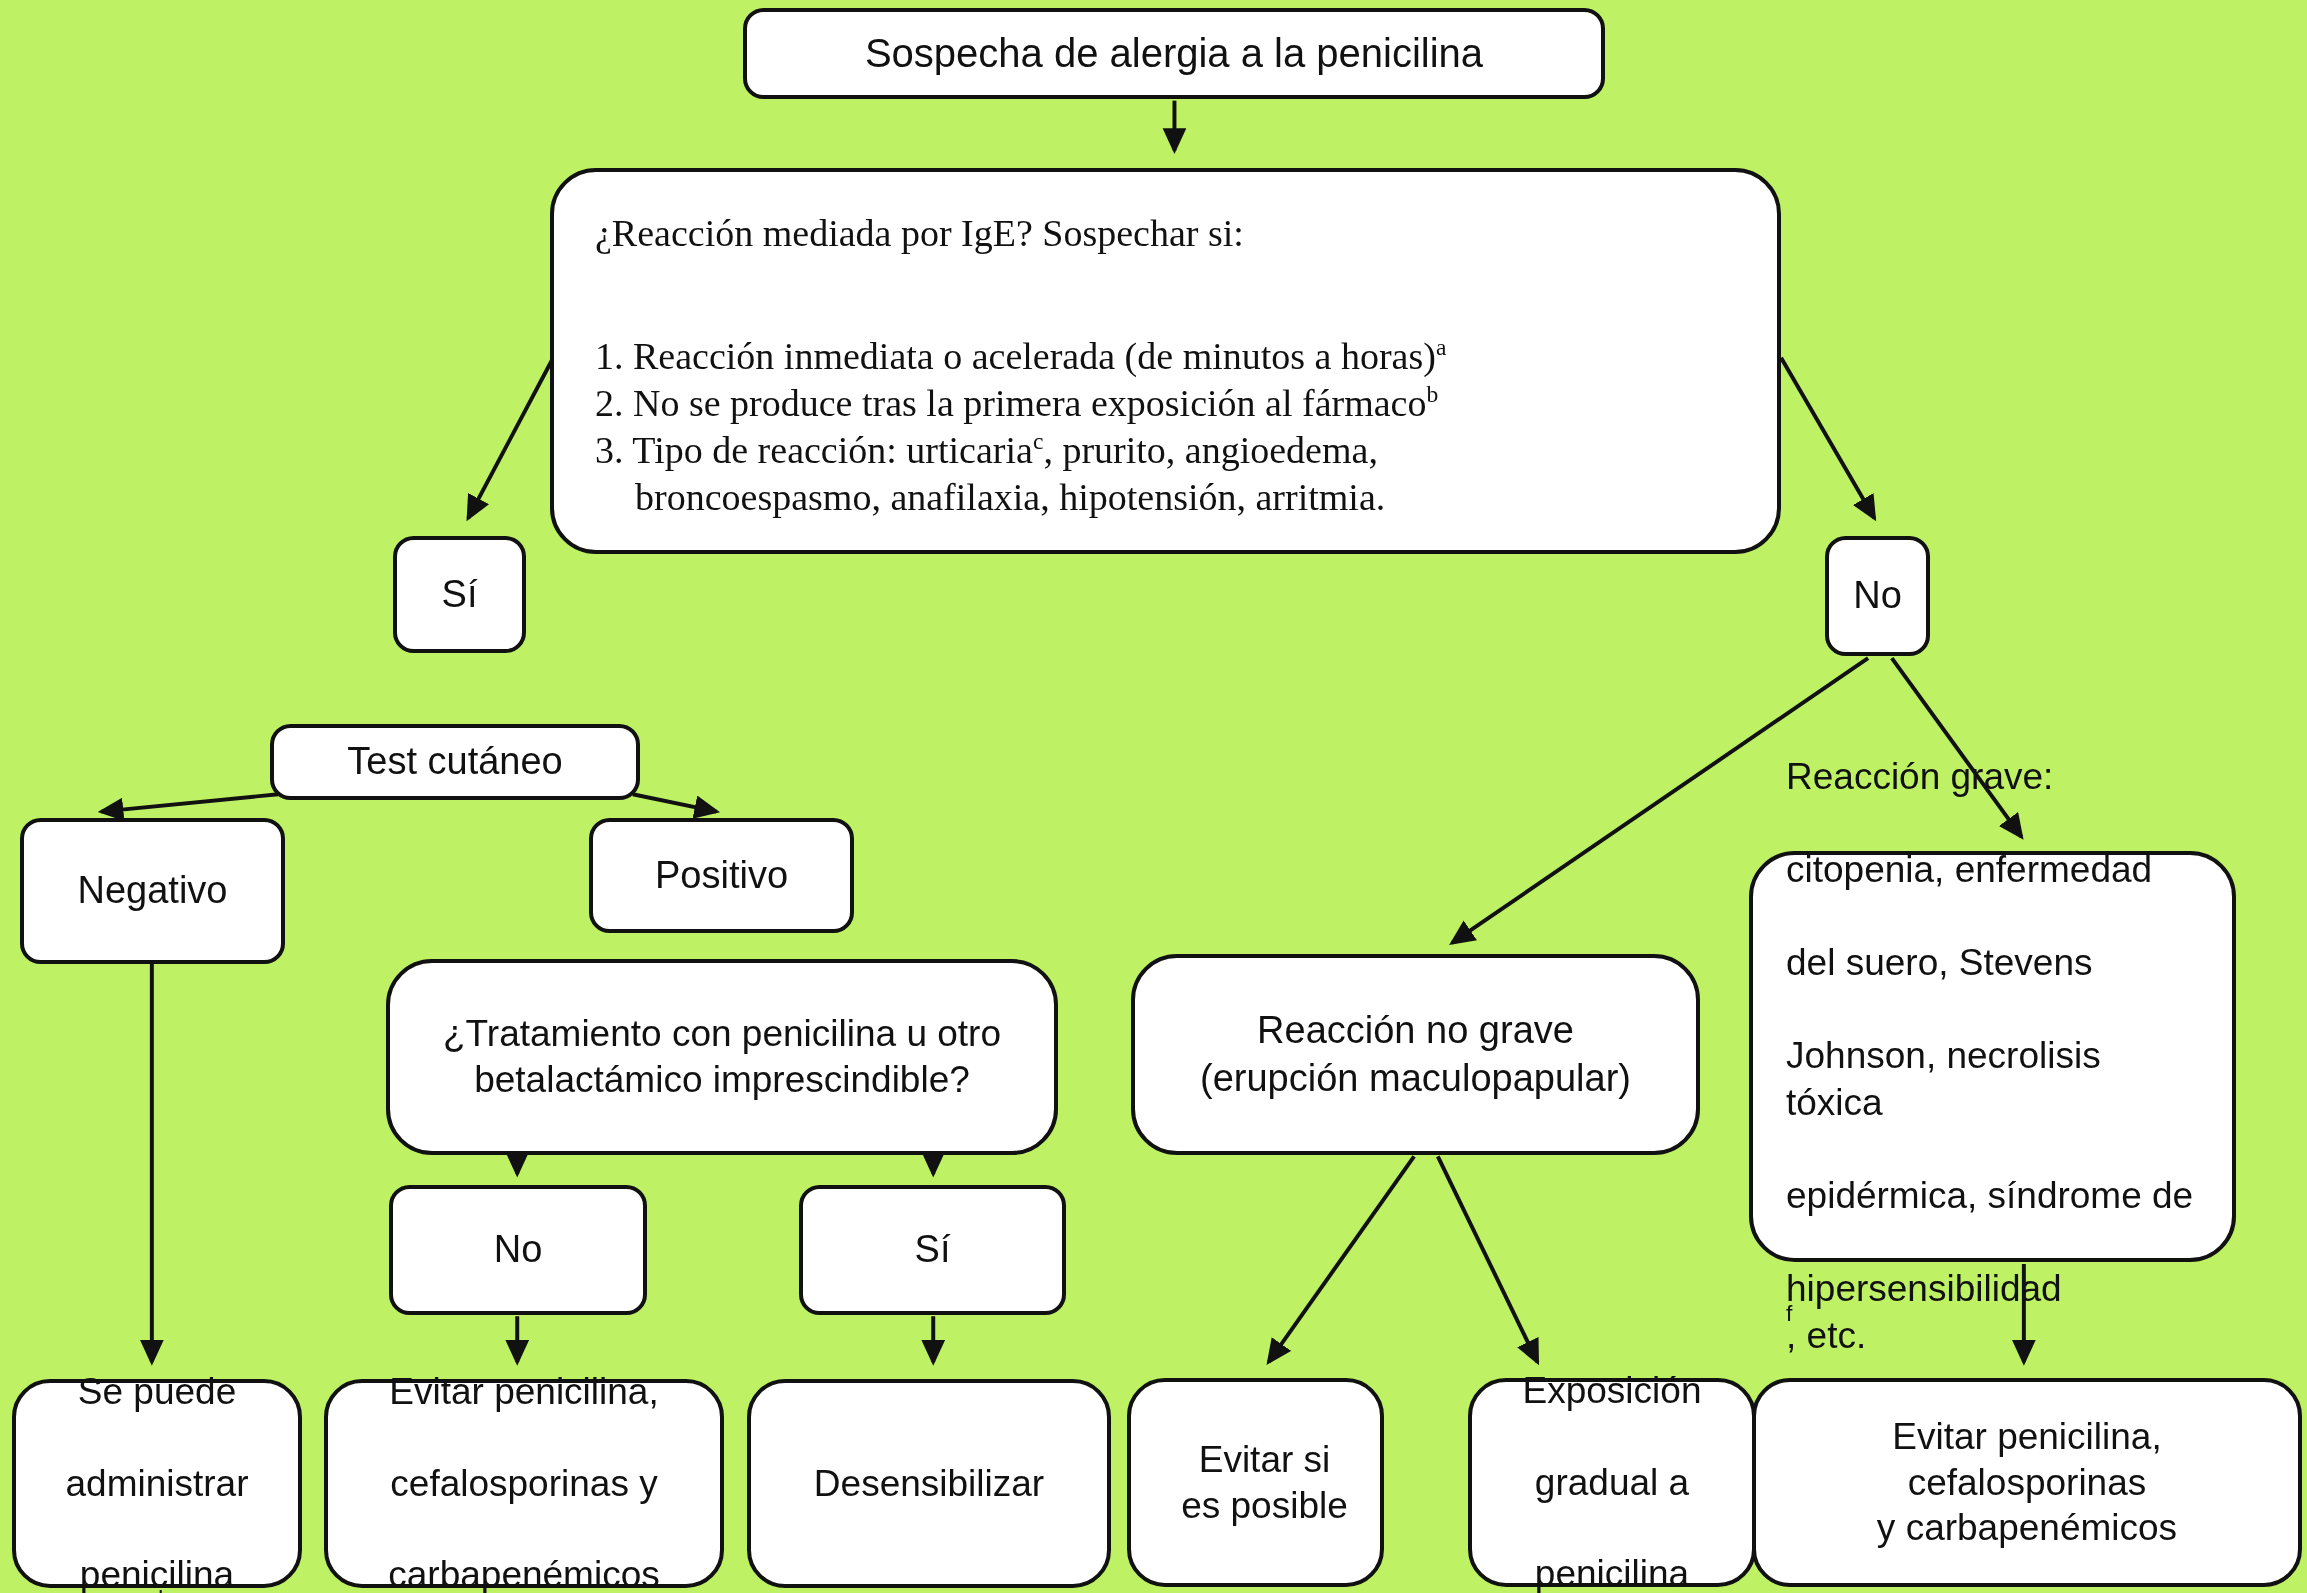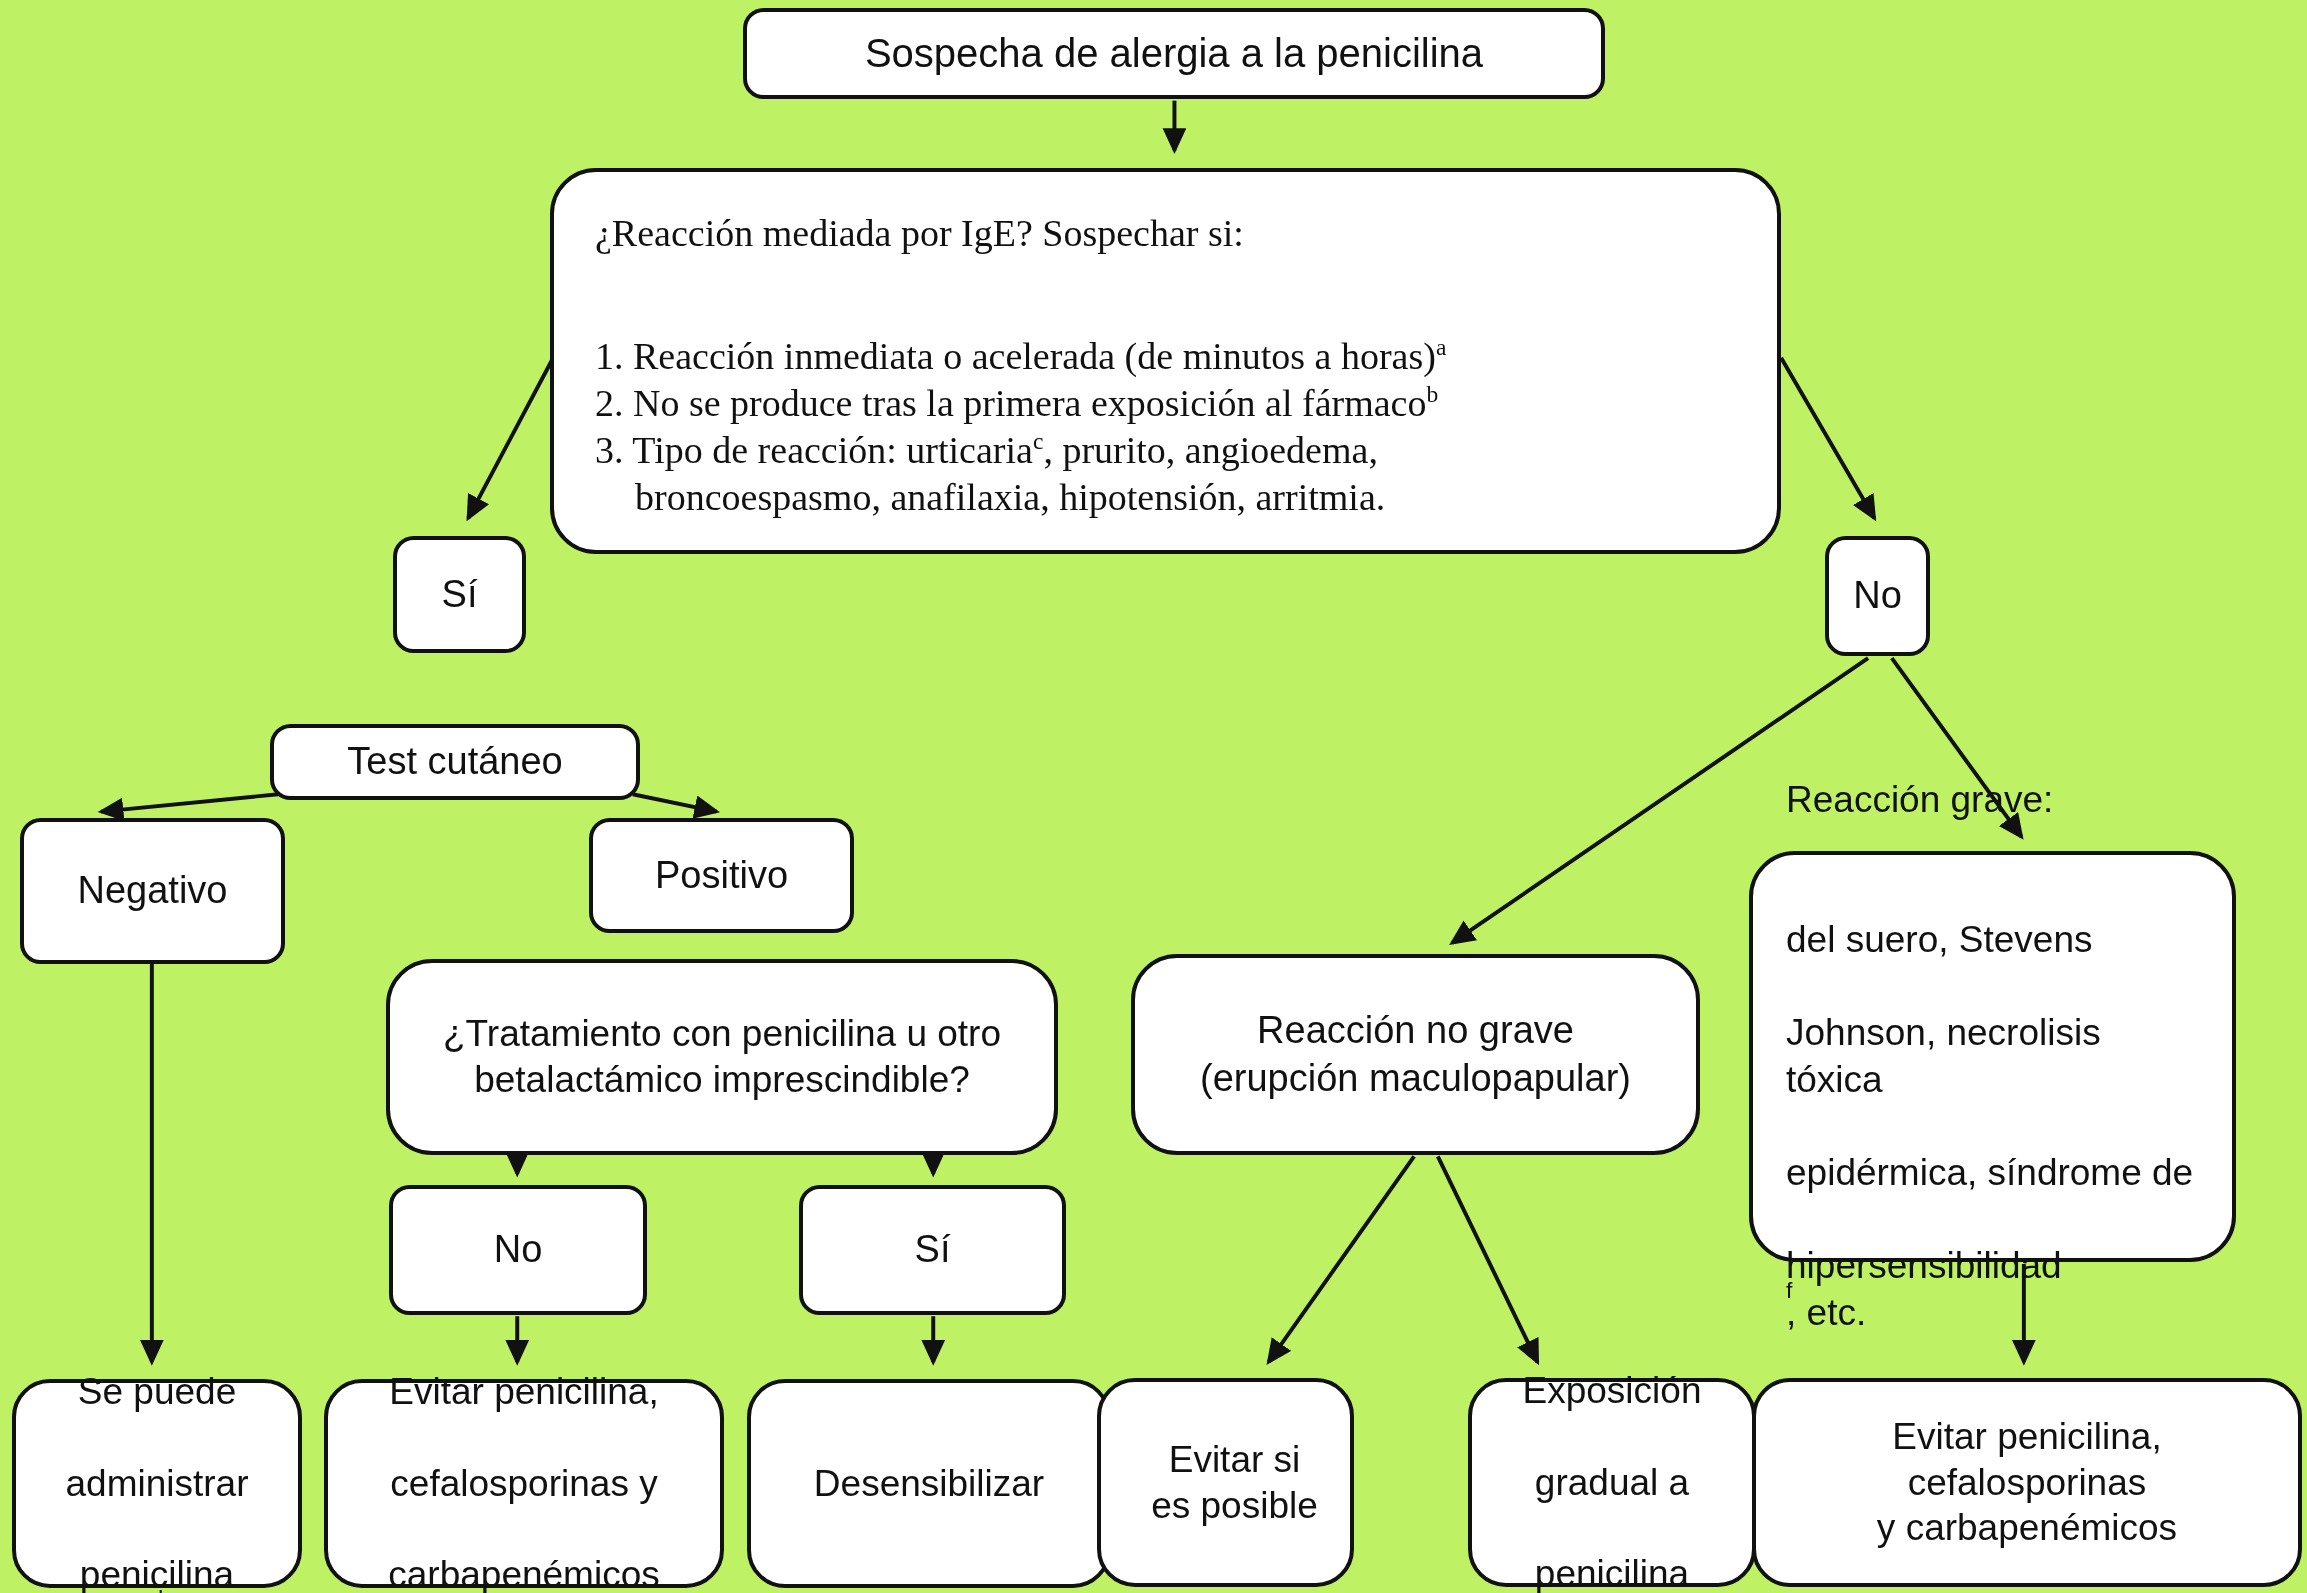--- a/index.html
+++ b/index.html
@@ -86,39 +86,40 @@
   <div class="box r-sm" style="left:389px;top:1185px;width:258px;height:130px;">No</div>
 
   <div class="box r-sm" style="left:799px;top:1185px;width:267px;height:130px;">Sí</div>
 
   <div class="box r-lg" style="left:1131px;top:954px;width:569px;height:201px;">Reacción no grave
 (erupción maculopapular)</div>
 
   <div class="box r-lg left-text" id="node-severe-reaction" style="left:1749px;top:851px;width:487px;height:411px;">
       <span>Reacción grave:</span>
       <br>
+      <span>citopenia, enfermedad</span>
       <br>
       <span>del suero, Stevens</span>
       <br>
       <span>Johnson, necrolisis tóxica</span>
       <br>
       <span>epidérmica, síndrome de</span>
       <br>
       <span>hipersensibilidad</span>
       <sup>f</sup>
       <span>, etc.</span>
     </div>
 
   <div class="box r-md outcome" style="left:12px;top:1379px;width:290px;height:209px;"><span>Se puede</span><br><span>administrar</span><br><span>penicilina</span><sup>d</sup></div>
 
   <div class="box r-md outcome" style="left:324px;top:1379px;width:400px;height:209px;"><span>Evitar penicilina,</span><br><span>cefalosporinas y</span><br><span>carbapenémicos</span><sup>e</sup></div>
 
   <div class="box r-md outcome" style="left:747px;top:1379px;width:364px;height:209px;">Desensibilizar</div>
 
-  <div class="box r-md outcome" style="left:1097px;top:1378px;width:257px;height:209px;padding-left:18px;">Evitar si
+  <div class="box r-md outcome" style="left:1127px;top:1378px;width:257px;height:209px;padding-left:18px;">Evitar si
 es posible</div>
 
   <div class="box r-md outcome" style="left:1468px;top:1378px;width:288px;height:209px;"><span>Exposición</span><br><span>gradual a</span><br><span>penicilina</span><sup>g</sup></div>
 
   <div class="box r-md outcome" style="left:1752px;top:1378px;width:550px;height:209px;">Evitar penicilina,
 cefalosporinas
 y carbapenémicos</div>
 
 </div>
 

